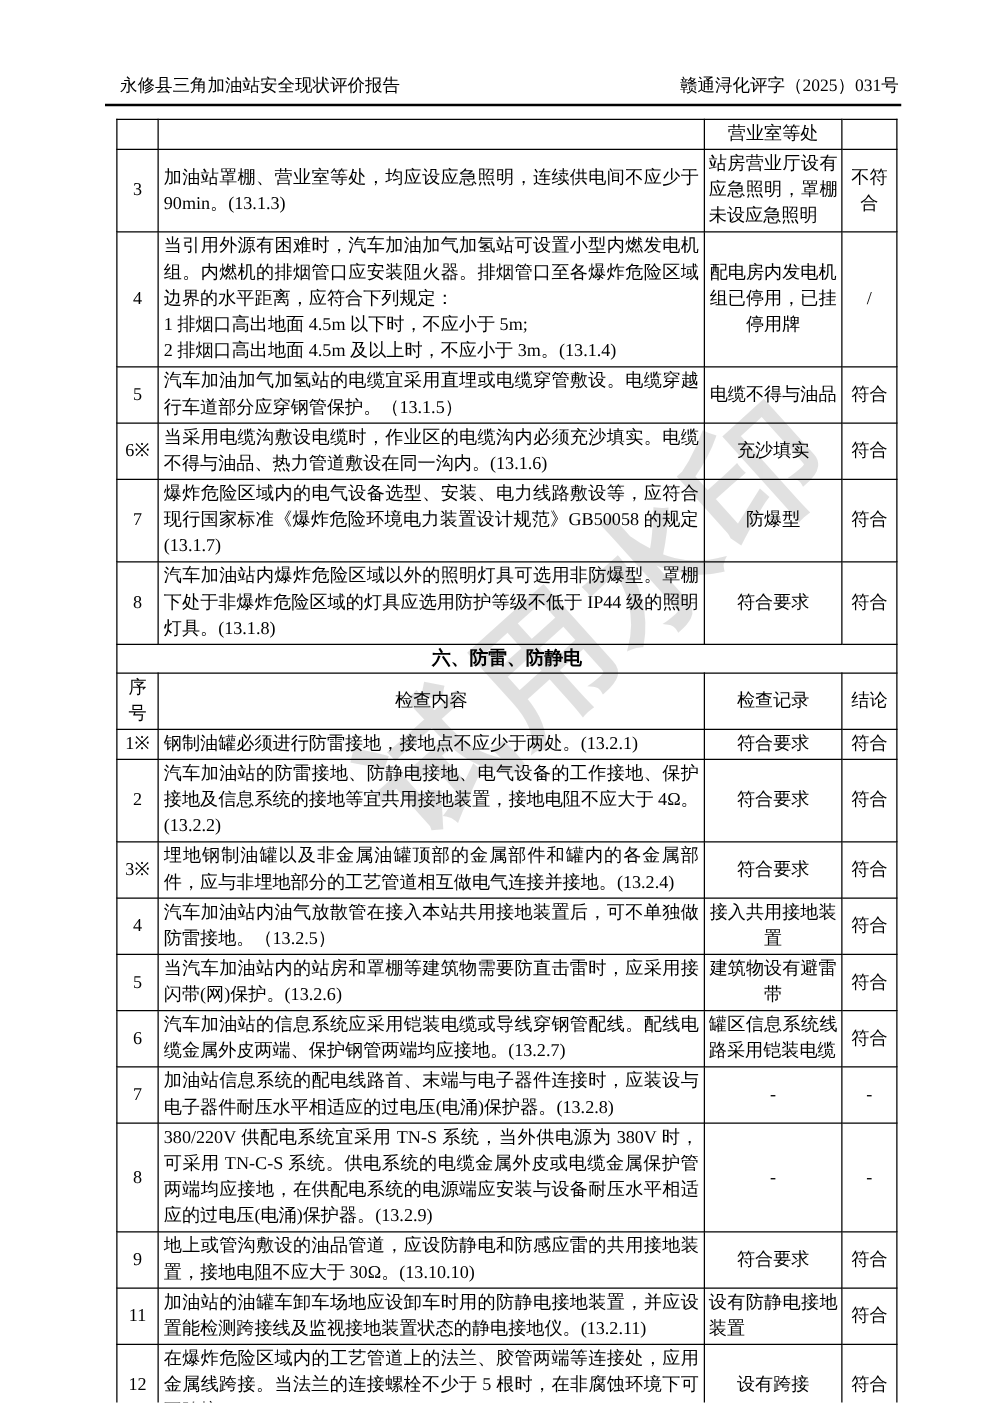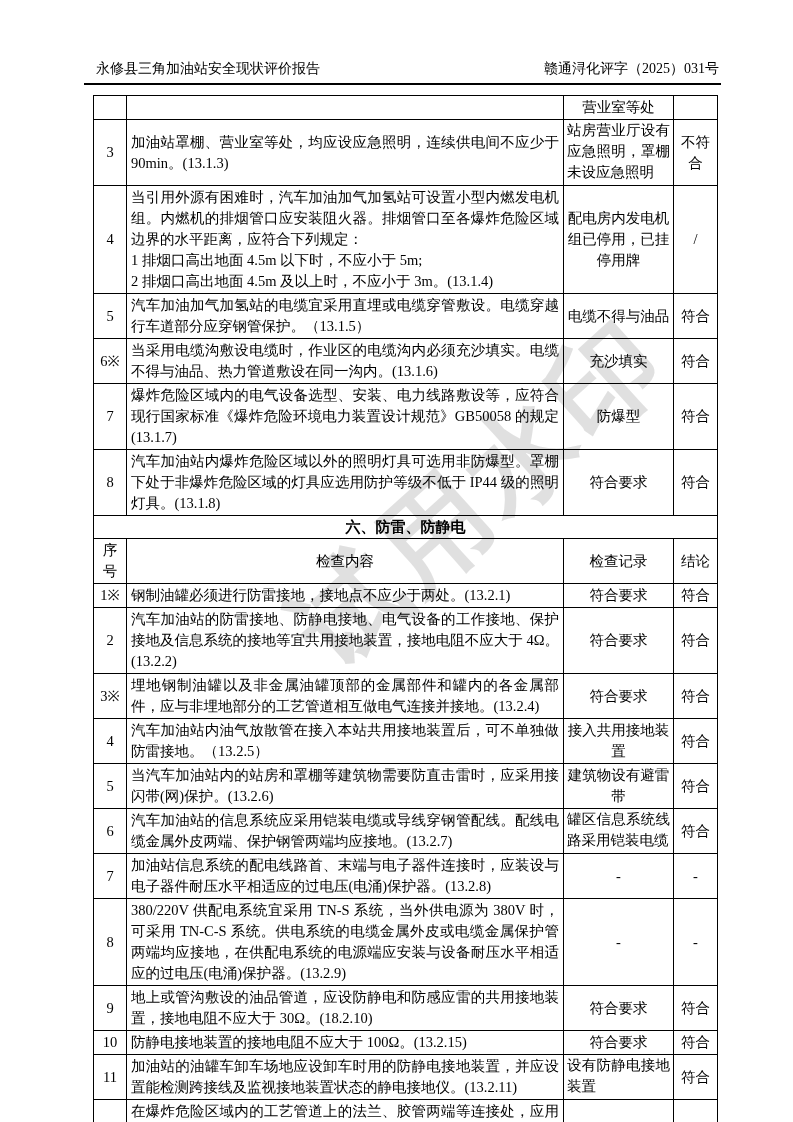--- a/index.html
+++ b/index.html
@@ -31,21 +31,21 @@
   col.c-record{width:110px;}
   col.c-concl{width:44px;}
   td{
     border:1px solid #000;vertical-align:middle;
     font-size:14.5px;line-height:21px;padding:1px 2px;
     overflow:hidden;
   }
   td.num{text-align:center;padding:1px 0;}
   td.content{text-align:justify;white-space:pre-line;padding:1px 4px;}
   td.record{text-align:center;padding:1px 3px;}
-  td.record.rec-left{text-align:justify;font-family:Liberation Mono, monospace;}
+  td.record.rec-left{text-align:justify;}
   td.concl{text-align:center;padding:1px 0;}
   tr.partial td{height:19px;}
   tr.bold-row td.content{font-weight:normal;}
   td.section-title{text-align:center;font-size:15px;height:22px;padding:0;font-weight:bold;}
   tr.col-header td{text-align:center;height:21px;}
 </style>
 </head>
 <body>
 
 <div class="page">
@@ -180,31 +180,25 @@
 
       <tr>
         <td class="num">8</td>
         <td class="content">380/220V 供配电系统宜采用 TN-S 系统，当外供电源为 380V 时，可采用 TN-C-S 系统。供电系统的电缆金属外皮或电缆金属保护管两端均应接地，在供配电系统的电源端应安装与设备耐压水平相适应的过电压(电涌)保护器。(13.2.9)</td>
         <td class="record">-</td>
         <td class="concl">-</td>
       </tr>
 
       <tr>
         <td class="num">9</td>
-        <td class="content">地上或管沟敷设的油品管道，应设防静电和防感应雷的共用接地装置，接地电阻不应大于 30Ω。(18.2.10)</td>
-        <td class="record">符合要求</td>
-        <td class="concl">符合</td>
-      </tr>
-
-      <tr>
-        <td class="num">10</td>
-        <td class="content">防静电接地装置的接地电阻不应大于 100Ω。(13.2.15)</td>
-        <td class="record">符合要求</td>
-        <td class="concl">符合</td>
-      </tr>
+        <td class="content">地上或管沟敷设的油品管道，应设防静电和防感应雷的共用接地装置，接地电阻不应大于 30Ω。(13.10.10)</td>
+        <td class="record">符合要求</td>
+        <td class="concl">符合</td>
+      </tr>
+
 
       <tr>
         <td class="num">11</td>
         <td class="content">加油站的油罐车卸车场地应设卸车时用的防静电接地装置，并应设置能检测跨接线及监视接地装置状态的静电接地仪。(13.2.11)</td>
         <td class="record rec-left">设有防静电接地装置</td>
         <td class="concl">符合</td>
       </tr>
 
       <tr>
         <td class="num">12</td>

